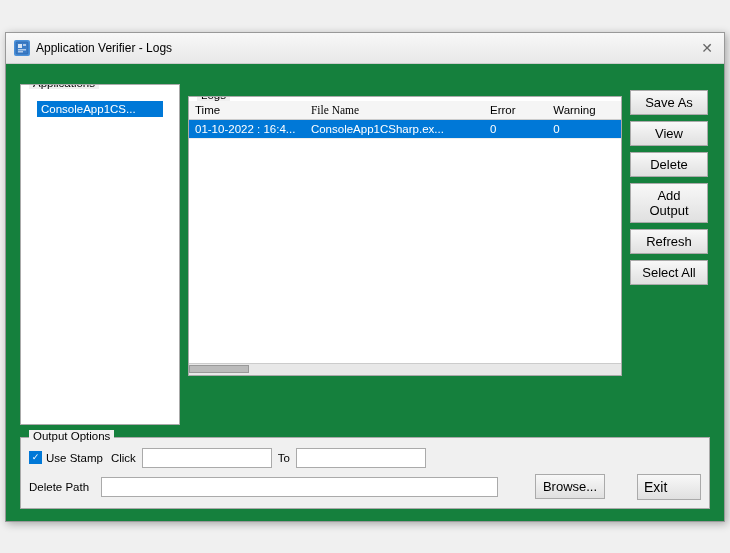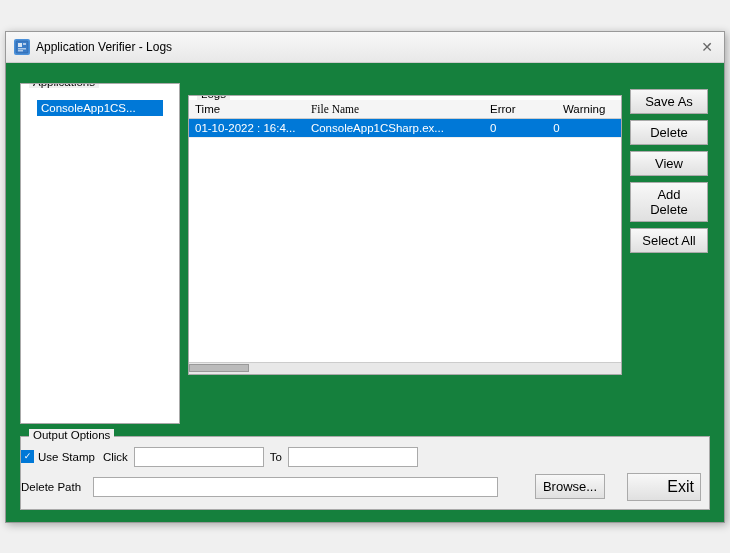--- a/index.html
+++ b/index.html
@@ -172,21 +172,21 @@
       background: linear-gradient(to bottom, #f8f8f8, #e0e0e0);
       border: 1px solid #aaa;
       font-size: 13px;
       cursor: pointer;
       text-align: center;
       color: #000;
     }
     .output-section {
       margin-top: 12px;
       border: 1px solid #aaa;
-      padding: 10px 8px 8px 0;
+      padding: 10px 8px 8px 8px;
       position: relative;
       background: #f0f0f0;
     }
     .output-label {
       position: absolute;
       top: -8px;
       left: 8px;
       background: #f0f0f0;
       padding: 0 4px;
       font-size: 11.5px;
@@ -242,27 +242,27 @@
     .from-to-group {
       display: flex;
       align-items: center;
       gap: 6px;
       flex: 1;
     }
     .from-input { width: 130px; }
     .to-input { width: 130px; }
     .symbol-input { flex: 1; height: 20px; }
     .exit-btn {
-      width: 74px;
+      width: 64px;
       padding: 4px 6px;
       background: linear-gradient(to bottom, #f8f8f8, #e0e0e0);
       border: 1px solid #aaa;
-      font-size: 16px;
-      cursor: pointer;
-      text-align: right;
+      font-size: 14px;
+      cursor: pointer;
+      text-align: left;
       color: #000;
       margin-top: 8px;
     }
   </style>
 </head>
 <body>
 
 <div class="window">
 
   <div class="title-bar">
@@ -295,21 +295,21 @@
       <div class="middle-panel">
         <div class="group-box logs-box" style="margin-top:22px; height:280px;">
           <span class="group-box-label">Logs</span>
           <div style="padding:4px 0 0 0; flex:1; display:flex; flex-direction:column; overflow:hidden;">
             <table class="logs-table">
               <thead>
                 <tr>
                   <th style="width:110px;">Time</th>
                   <th style="width:170px;font-family:Liberation Serif, serif;">File Name</th>
                   <th style="width:60px;">Error</th>
-                  <th style="width:70px;text-align:center;">Warning</th>
+                  <th style="width:70px;">Warning</th>
                 </tr>
               </thead>
               <tbody>
                 <tr class="selected">
                   <td>01-10-2022 : 16:4...</td>
                   <td>ConsoleApp1CSharp.ex...</td>
                   <td>0</td>
                   <td>0</td>
                 </tr>
               </tbody>
@@ -320,23 +320,24 @@
             <div class="scrollbar-track">
               <div class="scrollbar-thumb"></div>
             </div>
           </div>
         </div>
       </div>
 
       <div class="right-panel">
         <div style="height:10px;"></div>
         <button class="action-btn">Save As</button>
+        <button class="action-btn">View</button>
         <button class="action-btn">Delete</button>
-        <button class="action-btn">View</button>
-        <button class="action-btn">Add Delete</button>
+        <button class="action-btn">Add Output</button>
+        <button class="action-btn">Refresh</button>
         <button class="action-btn">Select All</button>
       </div>
     </div>
 
     <div class="output-section">
       <span class="output-label">Output Options</span>
       <div class="output-row">
         <div class="checkbox-wrap">
           <div class="checkbox checked"></div>
           <span class="field-label">Use Stamp</span>

